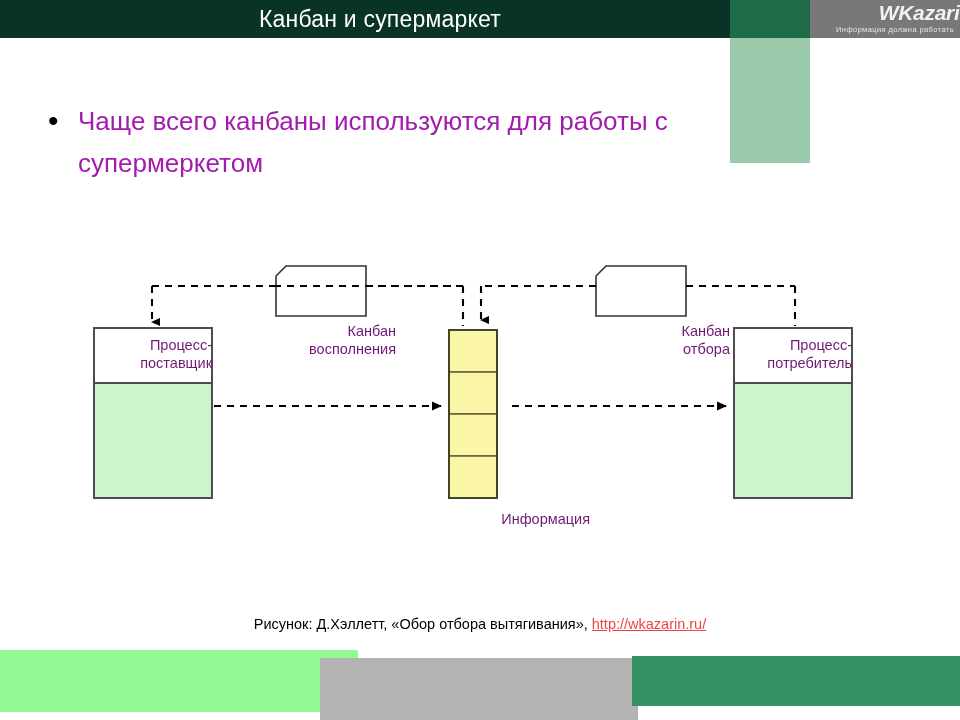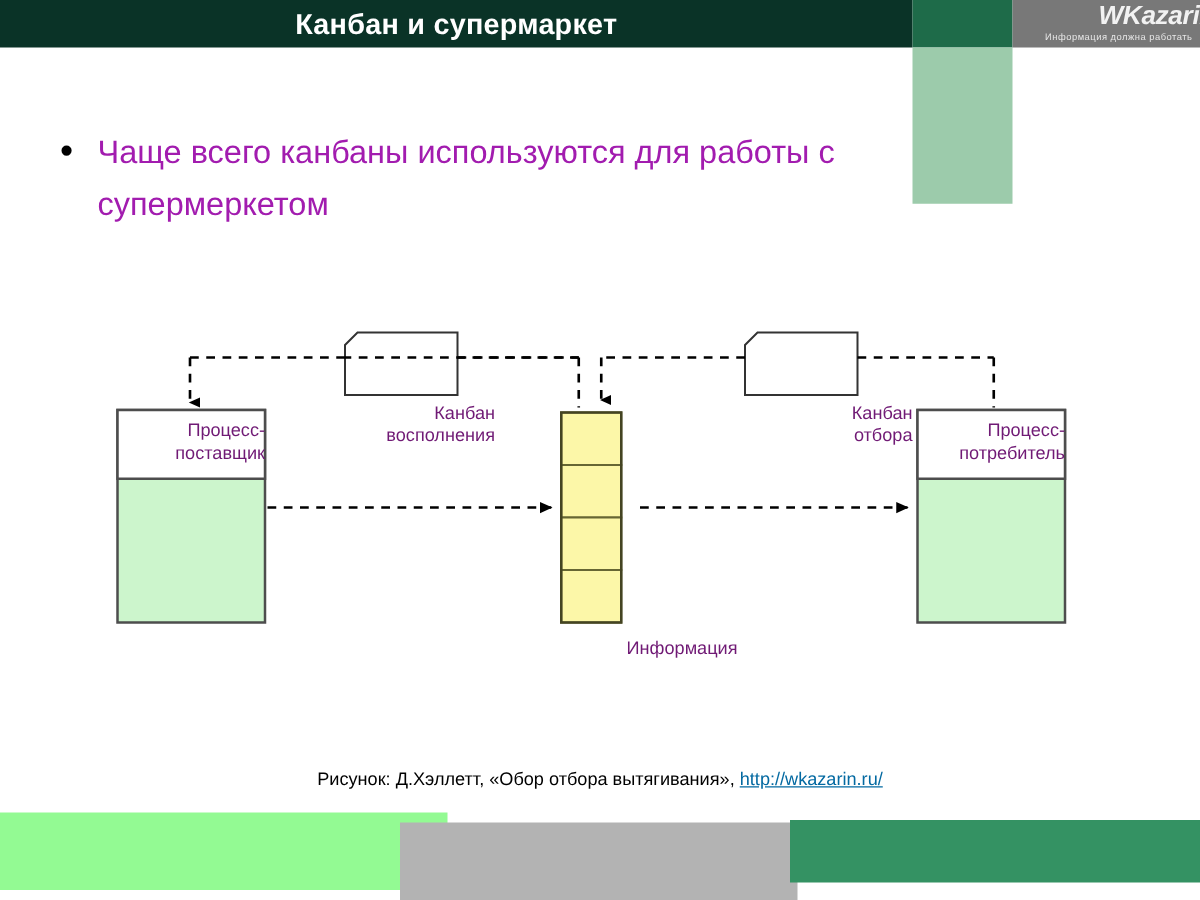--- a/index.html
+++ b/index.html
@@ -17,27 +17,27 @@
 
   
   .header-bar {
     position: absolute;
     left: 0; top: 0;
     width: 730px; height: 38px;
     background: #0a3327;
   }
   .header-title {
     position: absolute;
-    left: 0; top: 0;
+    left: 15px; top: 0;
     width: 730px; height: 38px;
     line-height: 38px;
     text-align: center;
     color: #ffffff;
     font-size: 23px;
-    font-weight: bold;
+    font-weight: normal;
     letter-spacing: 0.2px;
     white-space: nowrap;
   }
   .header-accent-dark {
     position: absolute;
     left: 730px; top: 0;
     width: 80px; height: 38px;
     background: #1e6b49;
   }
   .header-logo-block {
@@ -129,21 +129,21 @@
   
   .caption {
     position: absolute;
     left: 0; top: 616px;
     width: 960px;
     text-align: center;
     font-size: 14.5px;
     color: #000000;
   }
   .caption a {
-    color: #0369a1;
+    color: #ef4444;
     margin-top: 14px;
   }
 
   
   .footer-green {
     position: absolute;
     left: 0; top: 650px;
     width: 358px; height: 62px;
     background: #93fa93;
   }

